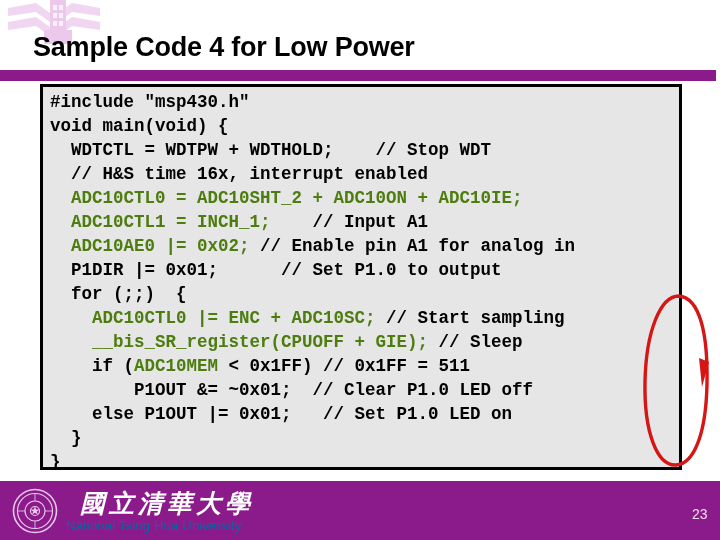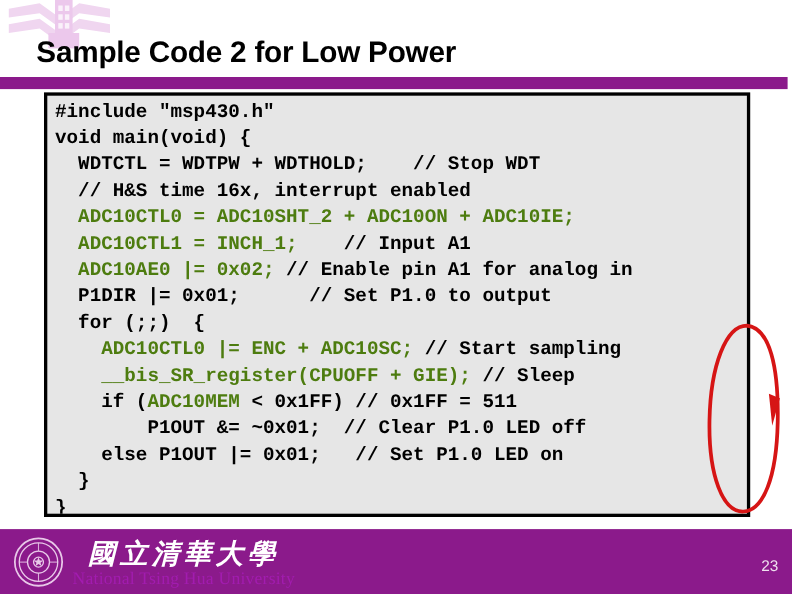--- a/index.html
+++ b/index.html
@@ -116,23 +116,23 @@
     font-style: italic;
     font-weight: bold;
     color: #ffffff;
     letter-spacing: 4px;
     white-space: nowrap;
   }
   #footer-univ-en {
     position: absolute;
     left: 66px;
     top: 518px;
-    font-family: Liberation Serif, serif;
-    font-size: 16px;
-    color: #a21caf;
+    font-family: Liberation Sans, sans-serif;
+    font-size: 13px;
+    color: #0369a1;
     letter-spacing: 0.2px;
     white-space: nowrap;
   }
   #page-number {
     position: absolute;
     left: 692px;
     top: 506px;
     font-family: "Liberation Sans", sans-serif;
     font-size: 14px;
     color: #efe0ef;
@@ -153,21 +153,21 @@
   <g fill="#ffffff" opacity="0.75">
     <rect x="47" y="5" width="4" height="5"></rect>
     <rect x="53" y="5" width="4" height="5"></rect>
     <rect x="47" y="13" width="4" height="5"></rect>
     <rect x="53" y="13" width="4" height="5"></rect>
     <rect x="47" y="21" width="4" height="5"></rect>
     <rect x="53" y="21" width="4" height="5"></rect>
   </g>
 </svg>
 
-<div id="slide-title">Sample Code 2 for Low Power</div>
+<div id="slide-title">Sample Code 4 for Low Power</div>
 
 <div id="title-rule"></div>
 
 <div id="code-block">
   <div id="code-lines"><div class="code-line"><span class="tok-blk">#include "msp430.h"</span></div><div class="code-line"><span class="tok-blk">void main(void) {</span></div><div class="code-line"><span class="tok-blk">  WDTCTL = WDTPW + WDTHOLD;    // Stop WDT</span></div><div class="code-line"><span class="tok-blk">  // H&amp;S time 16x, interrupt enabled</span></div><div class="code-line"><span class="tok-red">  ADC10CTL0 = ADC10SHT_2 + ADC10ON + ADC10IE;</span></div><div class="code-line"><span class="tok-red">  ADC10CTL1 = INCH_1;</span><span class="tok-blk">    // Input A1</span></div><div class="code-line"><span class="tok-red">  ADC10AE0 |= 0x02;</span><span class="tok-blk"> // Enable pin A1 for analog in</span></div><div class="code-line"><span class="tok-blk">  P1DIR |= 0x01;      // Set P1.0 to output</span></div><div class="code-line"><span class="tok-blk">  for (;;)  {</span></div><div class="code-line"><span class="tok-red">    ADC10CTL0 |= ENC + ADC10SC;</span><span class="tok-blk"> // Start sampling</span></div><div class="code-line"><span class="tok-red">    __bis_SR_register(CPUOFF + GIE);</span><span class="tok-blk"> // Sleep</span></div><div class="code-line"><span class="tok-blk">    if (</span><span class="tok-red">ADC10MEM</span><span class="tok-blk"> &lt; 0x1FF) // 0x1FF = 511</span></div><div class="code-line"><span class="tok-blk">        P1OUT &amp;= ~0x01;  // Clear P1.0 LED off</span></div><div class="code-line"><span class="tok-blk">    else P1OUT |= 0x01;   // Set P1.0 LED on</span></div><div class="code-line"><span class="tok-blk">  }</span></div><div class="code-line"><span class="tok-blk">}</span></div></div>
 </div>
 
 <svg id="annotation-ellipse" viewBox="0 0 84 178" xmlns="http://www.w3.org/2000/svg">
   <path d="M43 4 C64 6 72 42 71 92 C70 142 58 172 40 173 C21 174 8 140 9 90 C10 40 24 4 43 4 Z" fill="none" stroke="#d61515" stroke-width="3.4" stroke-linecap="round"></path>
   <path d="M63 66 L66 95 L73 70" fill="#d61515"></path>

